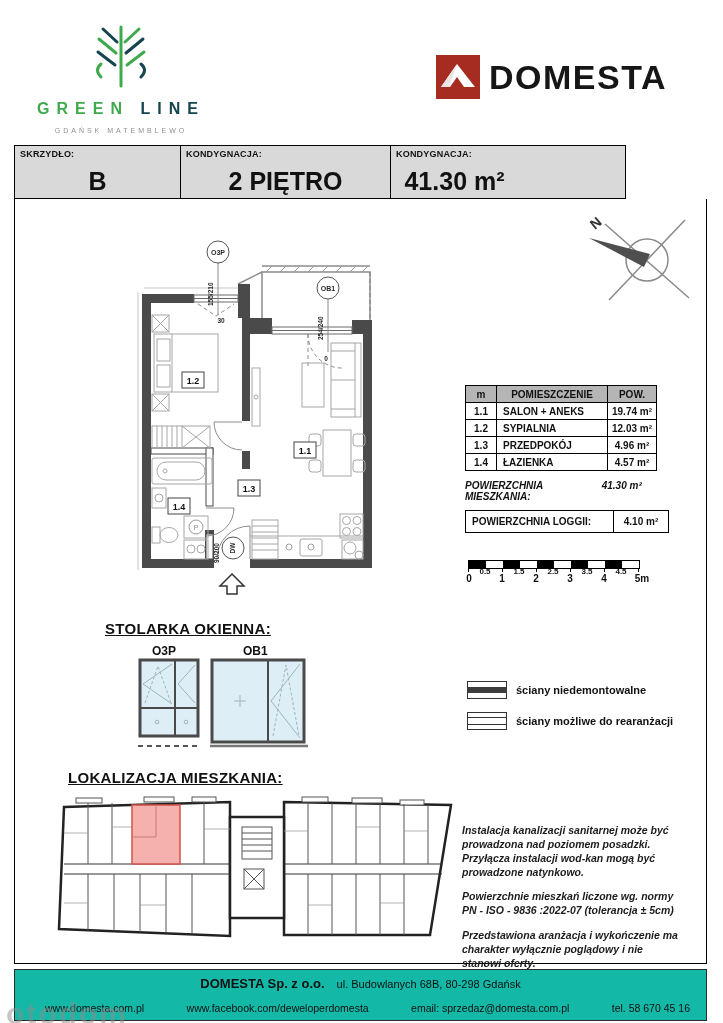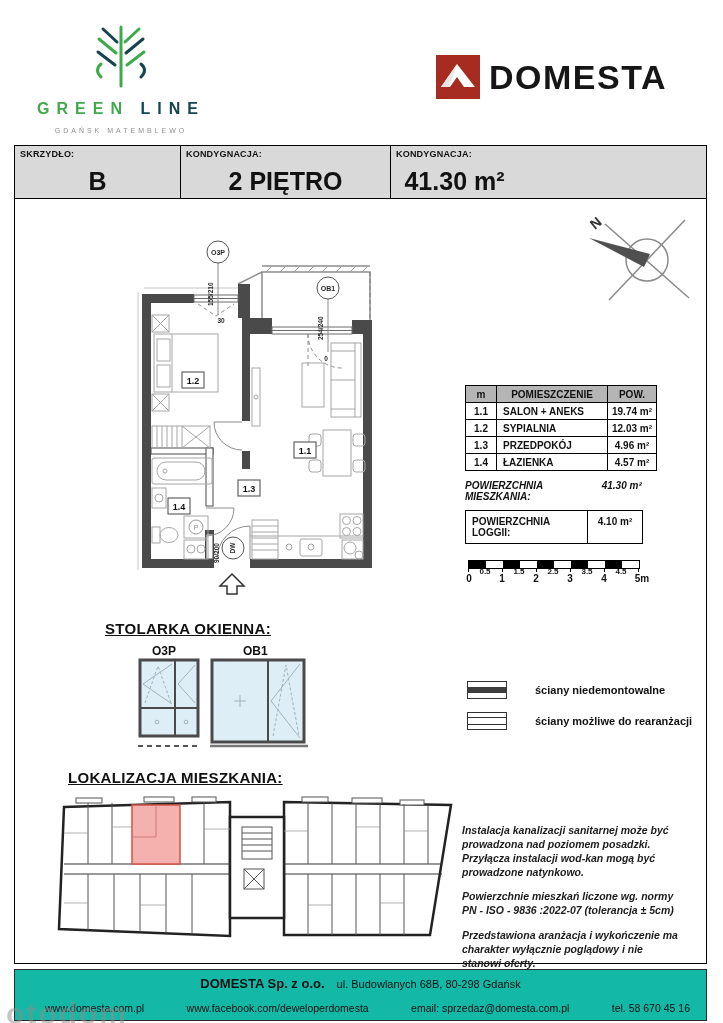--- a/index.html
+++ b/index.html
@@ -9,60 +9,60 @@
 
   
   .gl{position:absolute;left:36px;top:22px;width:170px;text-align:center;}
   .gl-name{font-size:16px;font-weight:bold;letter-spacing:7px;margin-top:4px;white-space:nowrap;}
   .gl-green{color:#3faa4c;} .gl-line{color:#14444d;}
   .gl-sub{font-size:7px;letter-spacing:3px;color:#8f8f8f;margin-top:9px;}
   .dom{position:absolute;left:436px;top:55px;display:flex;align-items:center;gap:9px;}
   .dom-text{font-size:34px;font-weight:600;letter-spacing:1.5px;color:#161616;}
 
   
-  .infobar{position:absolute;left:14px;top:145px;width:693px;height:54px;display:flex;
+  .infobar{position:absolute;left:14px;top:145px;width:612px;height:54px;display:flex;
            border:1px solid #000;background:#d9d9d9;box-sizing:border-box;}
   .infocell{position:relative;border-right:1px solid #000;box-sizing:border-box;height:100%;}
   .infocell:last-child{border-right:none;}
   .info-lbl{position:absolute;top:3px;left:5px;font-size:9px;font-weight:bold;letter-spacing:.2px;}
   .info-val{position:absolute;bottom:2px;left:0;right:0;text-align:center;font-size:25px;font-weight:bold;}
 
   .content-box{position:absolute;left:14px;top:199px;width:693px;height:765px;
                border:1px solid #000;border-top:none;box-sizing:border-box;background:#fff;}
 
   
   .sec-h{position:absolute;font-size:15px;font-weight:bold;text-decoration:underline;letter-spacing:.3px;}
 
   
   .area-table{border-collapse:collapse;font-size:10px;font-weight:bold;}
   .area-table th,.area-table td{border:1px solid #000;padding:2px 3px;text-align:center;height:12px;}
   .area-table th{background:#b5b5b5;}
   .c-m{width:24px;} .c-name{width:104px;} .c-pow{width:42px;}
   .tl{text-align:left !important;padding-left:6px !important;}
   .total-row{display:flex;justify-content:space-between;width:178px;font-size:10px;font-weight:bold;font-style:italic;}
-  .loggia-row{display:flex;border:1px solid #000;width:178px;box-sizing:border-box;
+  .loggia-row{display:flex;border:1px solid #000;width:204px;box-sizing:border-box;
               font-size:10px;font-weight:bold;align-items:stretch;}
   .loggia-lbl{flex:1;padding:5px 0 5px 6px;}
   .loggia-val{width:46px;border-left:1px solid #000;text-align:center;padding:5px 4px;}
 
   
   .scalebar{position:absolute;left:468px;top:560px;width:190px;height:32px;font-weight:bold;}
   .sb-bar{position:absolute;left:0;top:0;width:170px;height:7px;border:1px solid #000;display:flex;box-sizing:content-box;}
   .sb-seg{width:17px;height:7px;}
   .sb-seg.b{background:#000;}
   .sb-tick{position:absolute;top:8px;width:1px;height:4px;background:#000;}
   .sb-int{position:absolute;top:13px;font-size:10px;transform:translateX(-50%);}
   .sb-half{position:absolute;top:7px;font-size:8px;transform:translateX(-50%);}
 
   
   .win-lbl{position:absolute;font-size:12px;font-weight:bold;}
 
   
   .legend{position:absolute;left:467px;top:681px;}
-  .legend-item{display:flex;align-items:center;gap:28px;margin-bottom:13px;}
+  .legend-item{display:flex;align-items:center;gap:9px;margin-bottom:13px;}
   .legend-sym{width:38px;height:16px;border:1px solid #333;position:relative;background:#fff;flex:0 0 38px;}
   .legend-sym.solid::after{content:"";position:absolute;left:-1px;right:-1px;top:5px;height:6px;background:#3d3d3d;}
   .legend-sym.hollow::before{content:"";position:absolute;left:-1px;right:-1px;top:4px;height:1px;background:#333;}
   .legend-sym.hollow::after{content:"";position:absolute;left:-1px;right:-1px;bottom:4px;height:1px;background:#333;}
   .legend-txt{font-size:11px;font-weight:bold;}
 
   
   .notes{position:absolute;left:462px;top:824px;width:220px;}
   .notes p{margin:0 0 11px;font-style:italic;font-weight:700;font-size:10.5px;line-height:1.32;color:#1c1c1c;}
 

